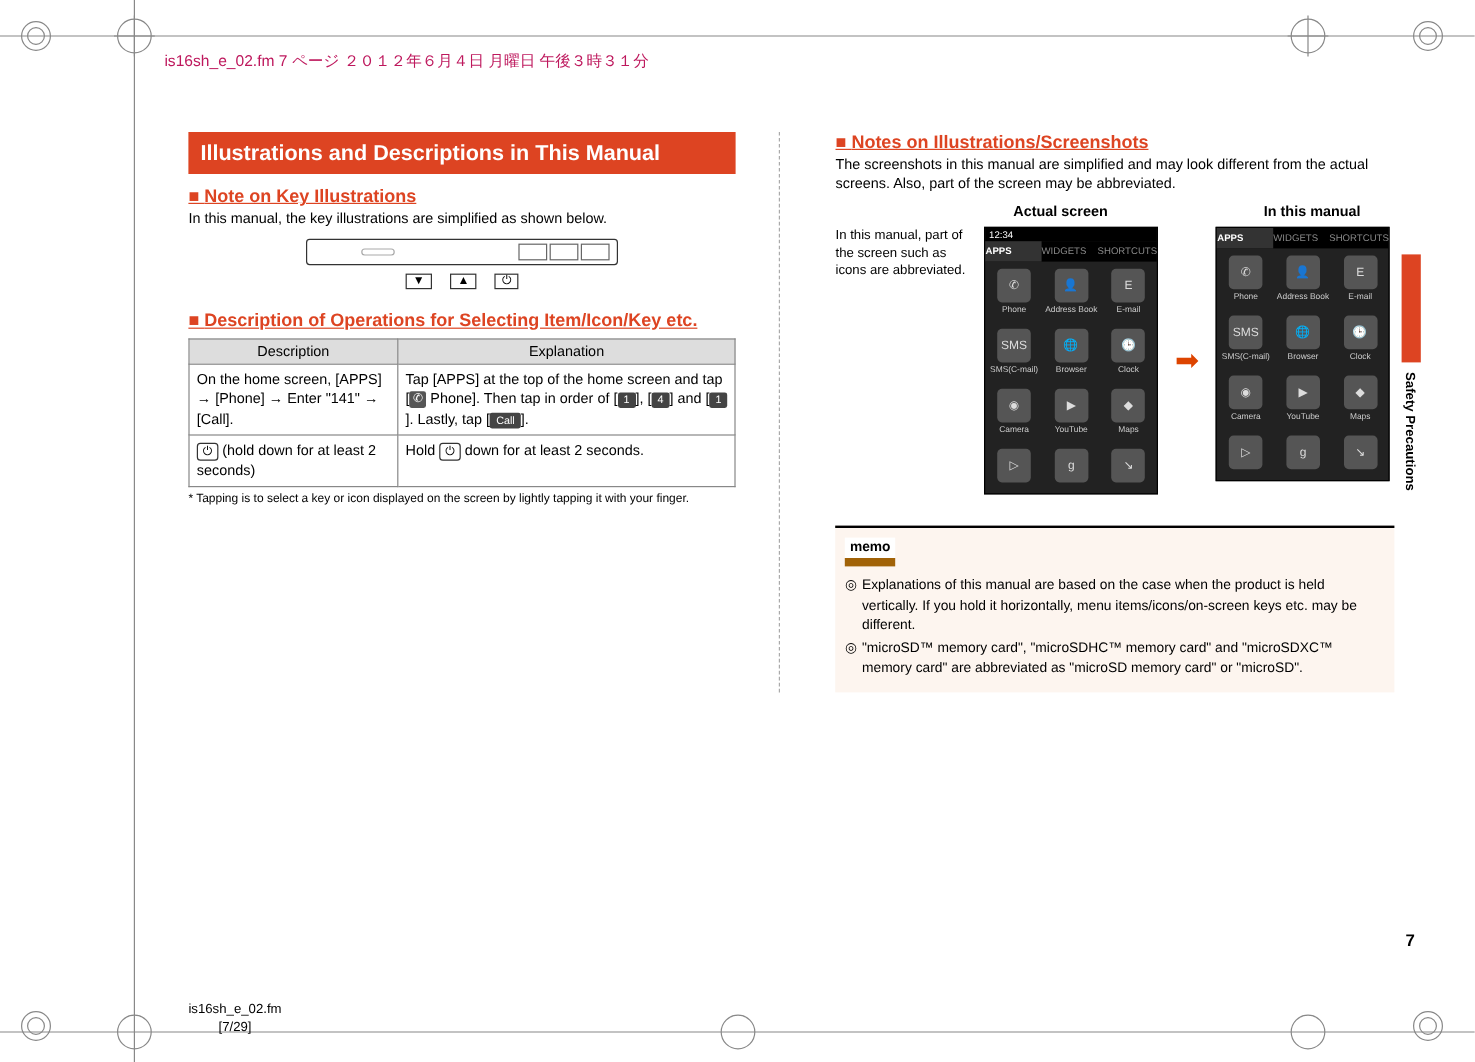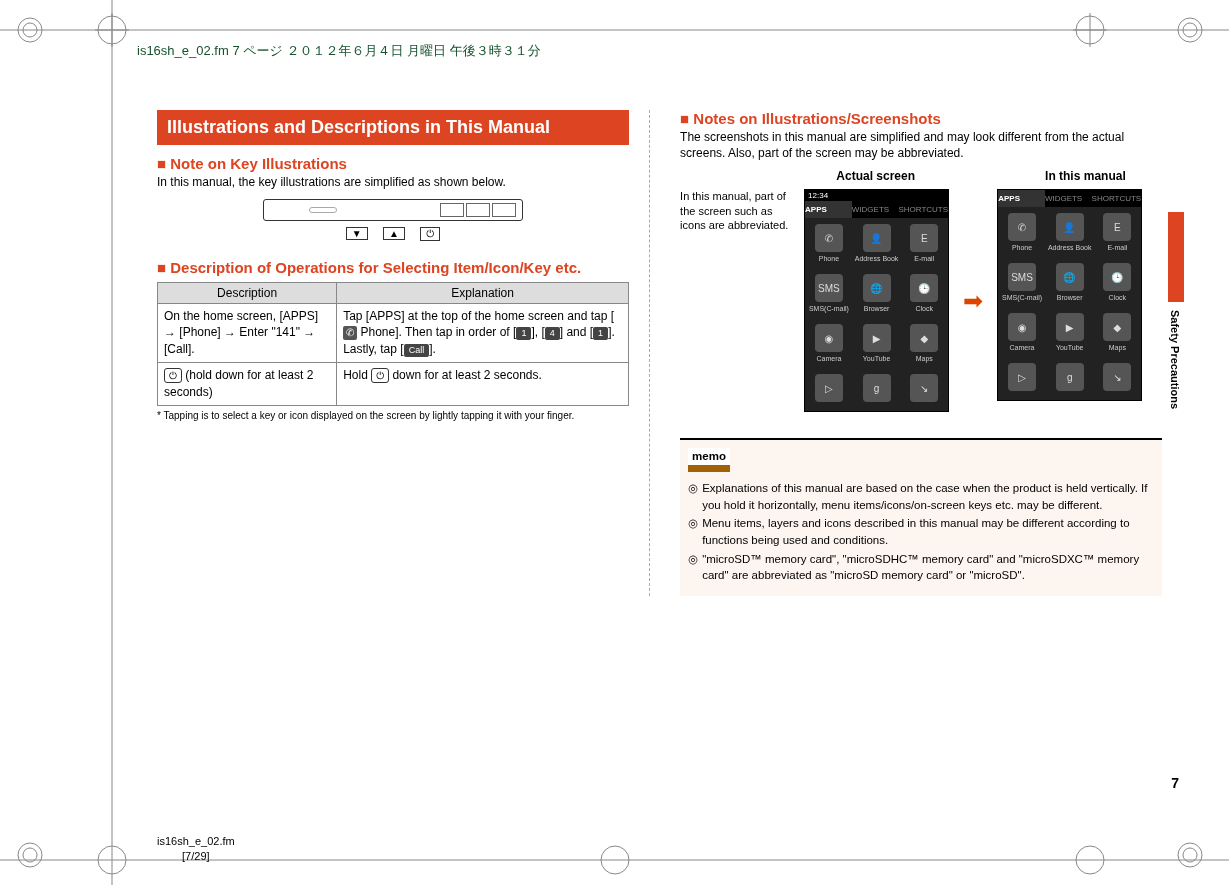--- a/index.html
+++ b/index.html
@@ -17,29 +17,29 @@
   .page {
     position: relative;
     width: 100%;
     height: 100%;
   }
   .header-line {
     position: absolute;
     top: 42px;
     left: 137px;
     font-size: 13px;
-    color: #14532d;
+    color: #be185d;
   }
   .cols {
     position: absolute;
     top: 110px;
     left: 157px;
     width: 1005px;
     display: flex;
-    gap: 30px;
+    gap: 46px;
   }
   .col { width: 480px; }
   .right-col { width: 490px; }
   .dashed-divider {
     border-left: 1px dashed #aaa;
     width: 0;
     margin-left: -10px;
   }
   .main-title {
     background: #dd4422;
@@ -48,20 +48,21 @@
     font-size: 18px;
     padding: 6px 10px;
     line-height: 1.3;
     margin-bottom: 10px;
   }
   .sub-red {
     color: #dd4422;
     font-weight: bold;
     font-size: 15px;
     margin: 8px 0 2px 0;
+    text-decoration: underline;
   }
   .sub-red::before {
     content: "■ ";
     color: #dd4422;
   }
   p { margin: 2px 0 8px 0; line-height: 1.35; }
   .key-illus {
     text-align: center;
     margin: 8px 0 18px 0;
   }
@@ -408,23 +409,20 @@
         </div>
       </div>
     </div>
 
     <div class="memo-box">
       <div class="memo-title">memo</div>
       <div class="itm">
             <span>Explanations of this manual are based on the case when the product is held vertically. If you hold it horizontally, menu items/icons/on-screen keys etc. may be different.</span>
           </div>
       <div class="itm">
-            <span>Menu items, layers and icons described in this manual may be different according to functions being used and conditions.</span>
-          </div>
-      <div class="itm">
             <span>"microSD™ memory card", "microSDHC™ memory card" and "microSDXC™ memory card" are abbreviated as "microSD memory card" or "microSD".</span>
           </div>
     </div>
   </div>
 </div>
 
 <div class="side-tab"></div>
 <div class="side-text">Safety Precautions</div>
 <div class="page-num">7</div>
 

